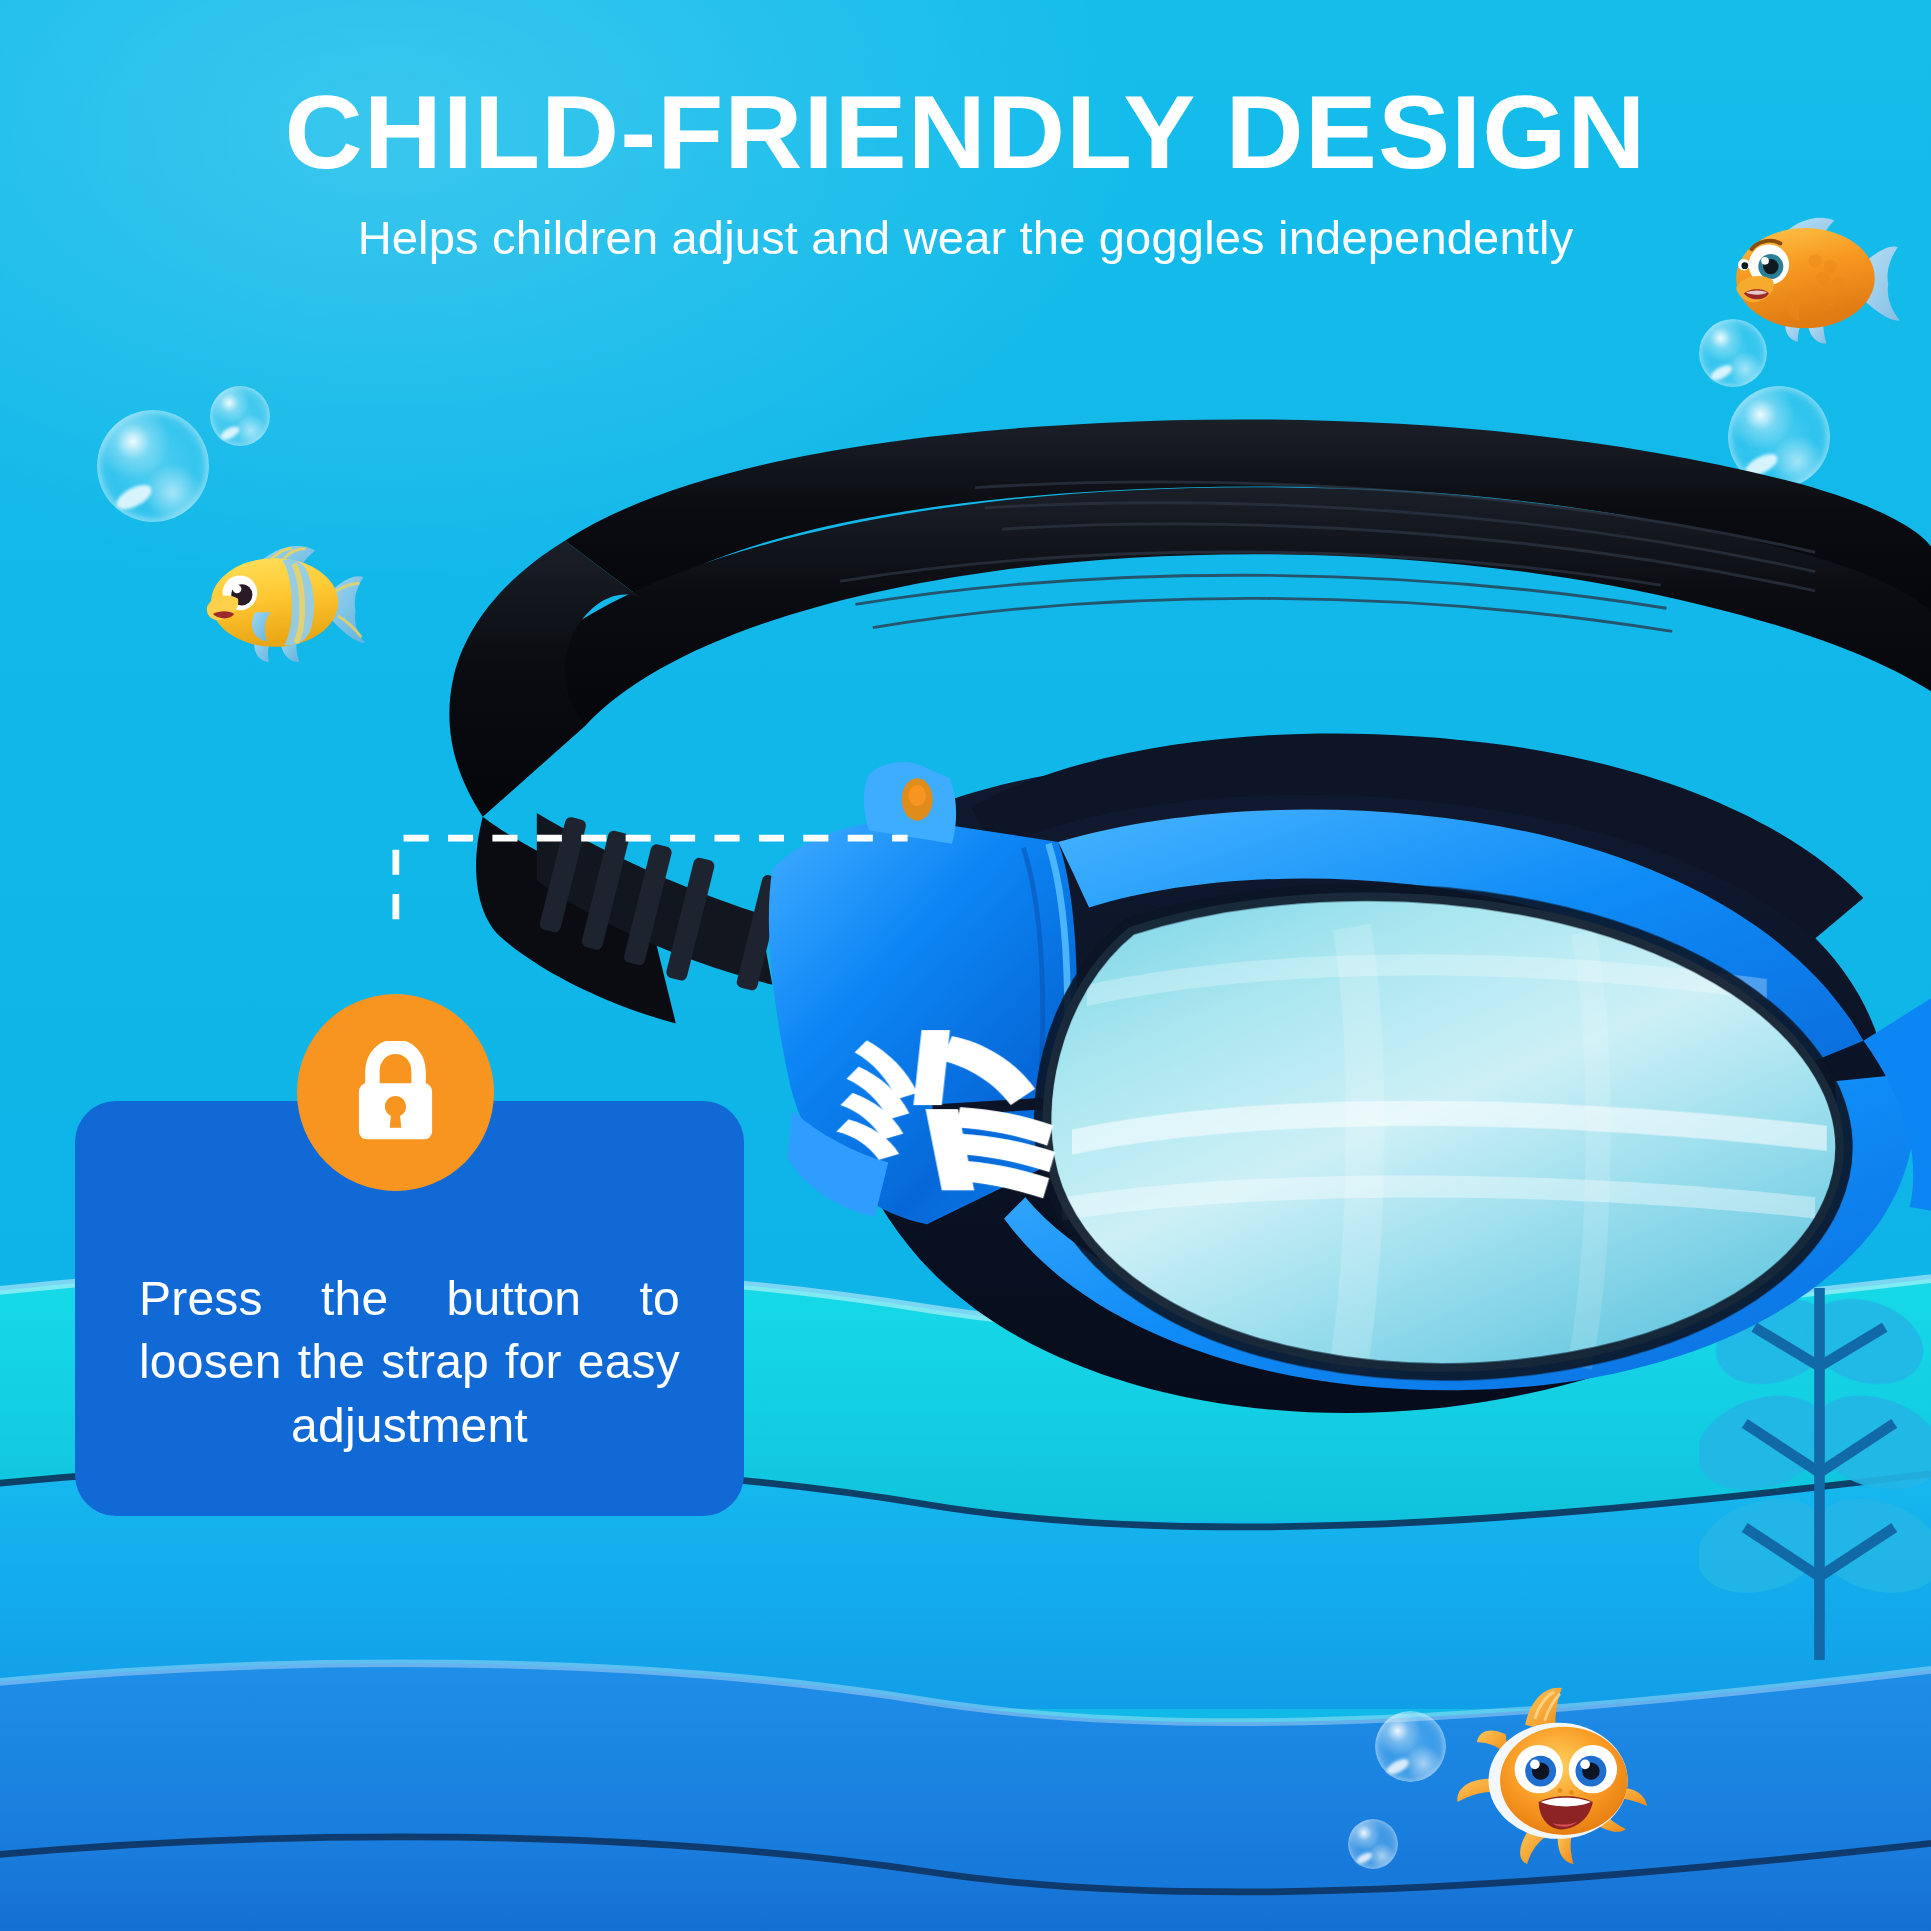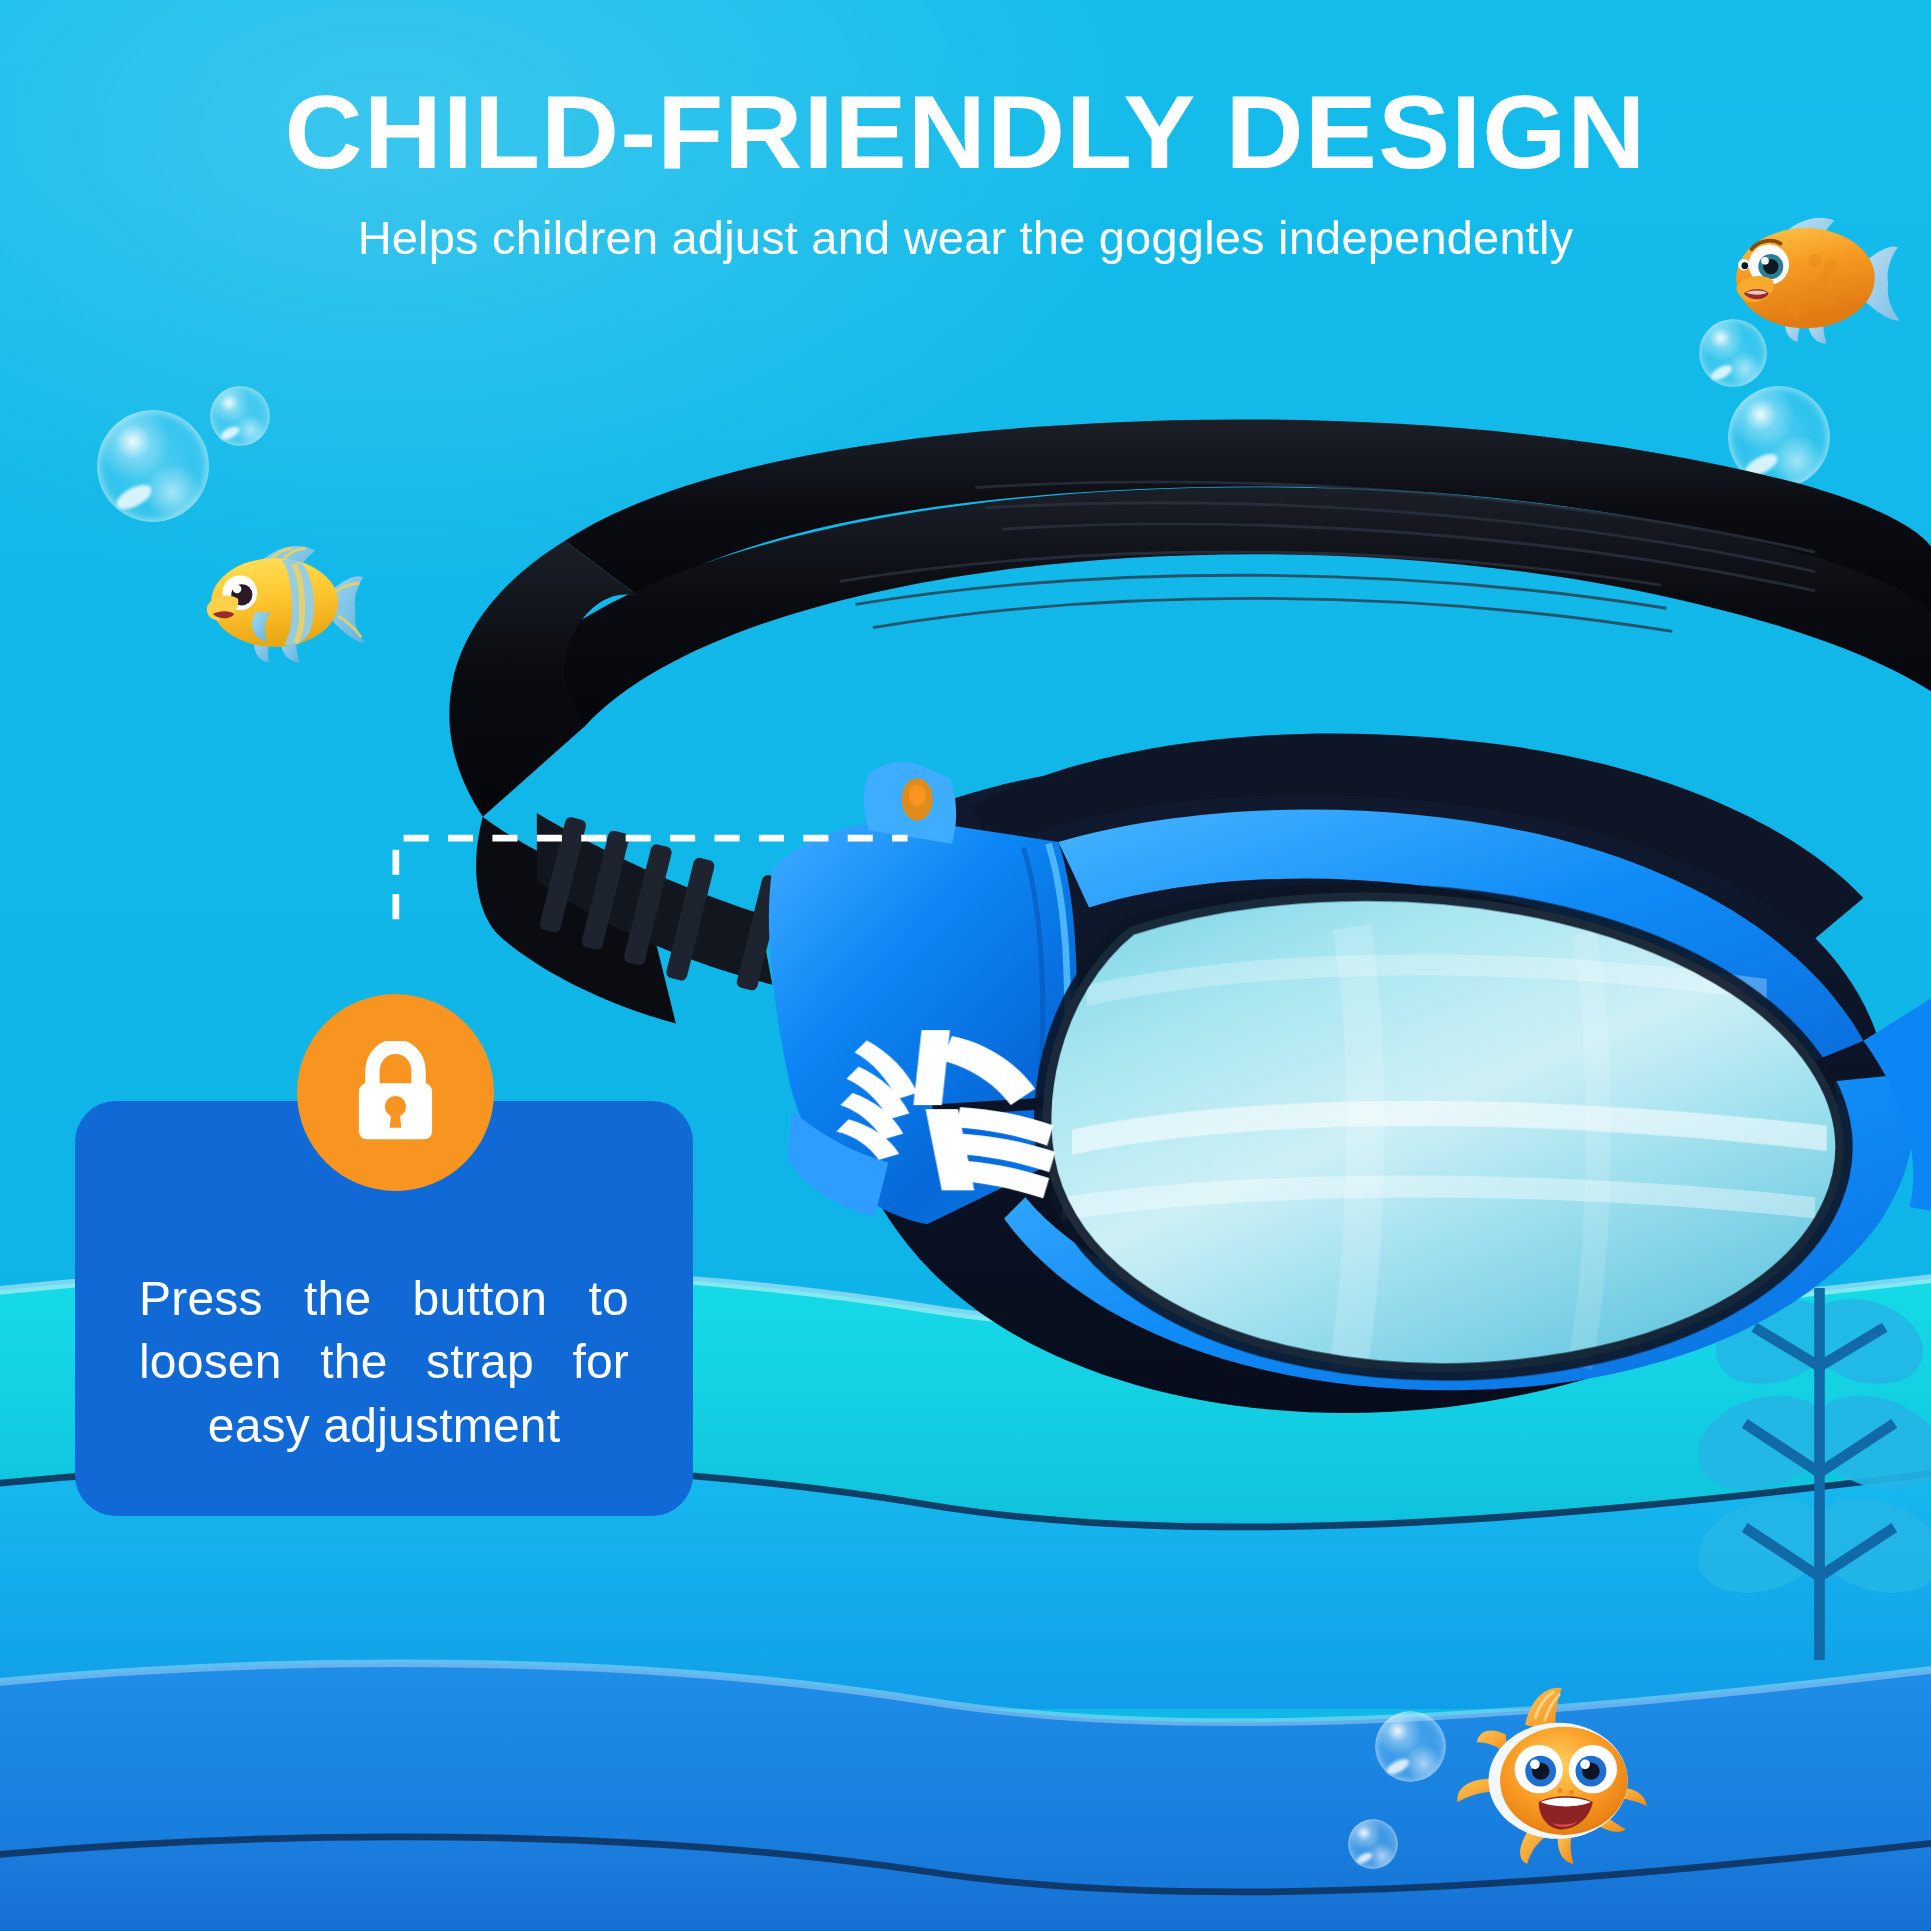--- a/index.html
+++ b/index.html
@@ -328,21 +328,21 @@
 
   <div class="lock-badge" style="left:297px;top:994px;">
     <svg width="93" height="104" viewBox="0 0 96 108">
       <path d="M24,46 L24,32 C24,17 34,6 48,6 C62,6 72,17 72,32 L72,46" fill="none" stroke="#ffffff" stroke-width="15" stroke-linecap="round"></path>
       <rect x="10" y="44" width="76" height="58" rx="8" fill="#ffffff"></rect>
       <circle cx="48" cy="68" r="11" fill="#f79520"></circle>
       <path d="M44,70 L52,70 L54,90 L42,90 Z" fill="#f79520"></path>
     </svg>
   </div>
 
-  <div class="callout" style="left:75px;top:1101px;width:618px;height:415px;">
+  <div class="callout" style="left:75px;top:1101px;width:669px;height:415px;">
     <div class="callout-text">Press the button to loosen the strap for easy adjustment</div>
   </div>
 
   <div class="fish" style="left:1726px;top:205px;width:208px;height:154px;">
     <svg viewBox="0 0 215 160">
       <defs>
         <linearGradient id="ofBody" x1="0" y1="0" x2="0.3" y2="1">
           <stop offset="0%" stop-color="#ffc64a"></stop>
           <stop offset="45%" stop-color="#f79a22"></stop>
           <stop offset="100%" stop-color="#e07a12"></stop>

